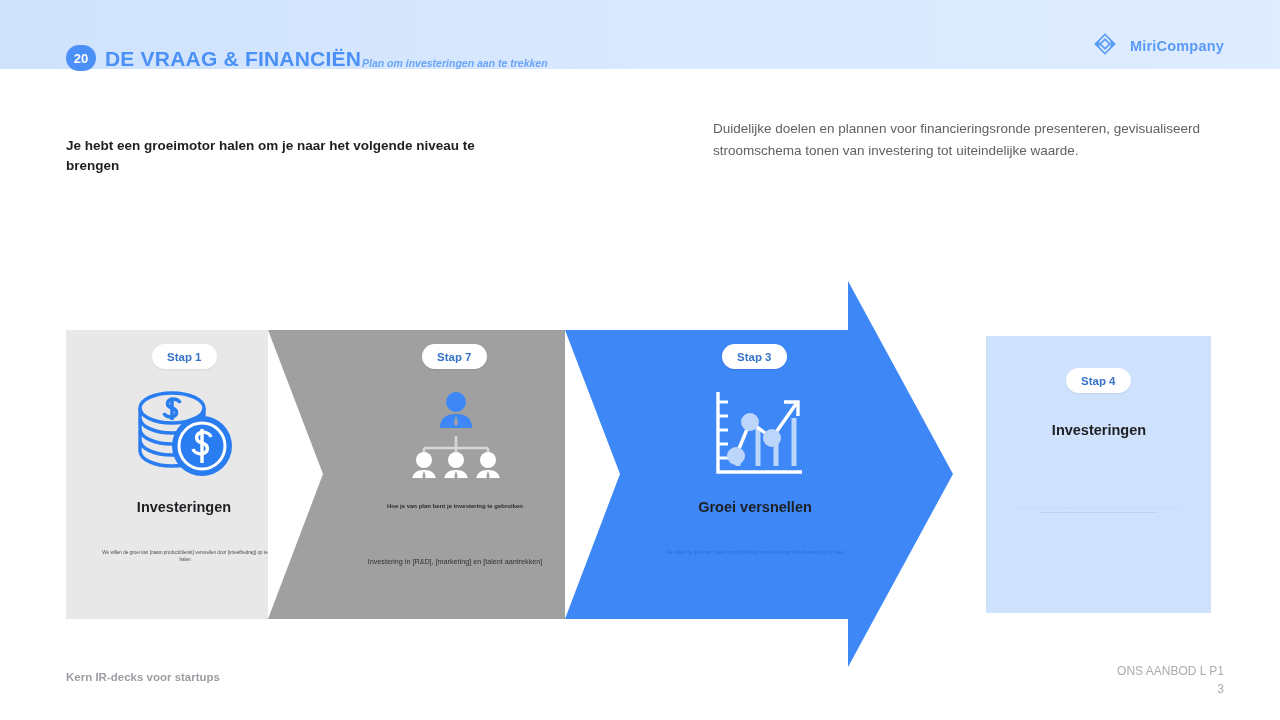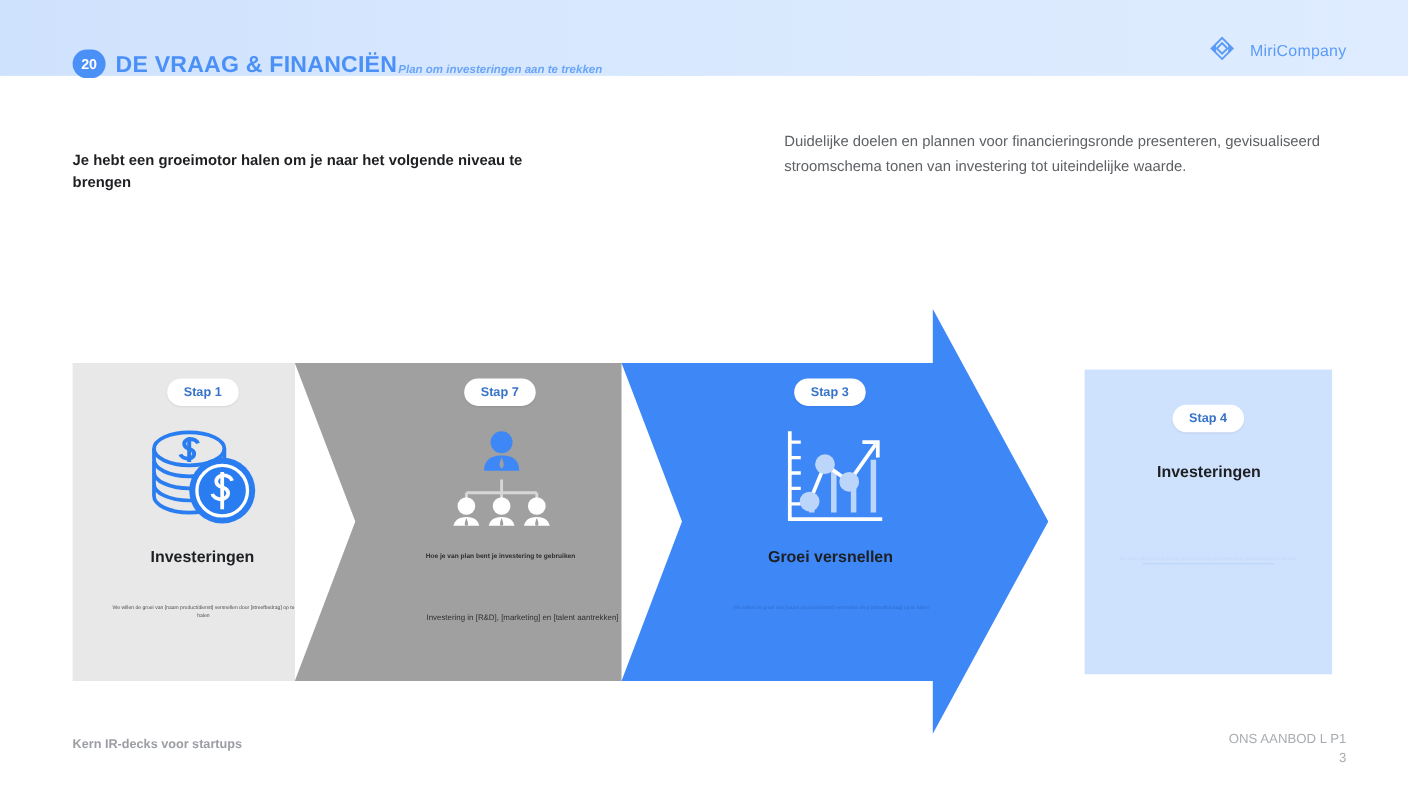--- a/index.html
+++ b/index.html
@@ -32,21 +32,21 @@
   }
   .header-sub{
     font-size:10.5px;font-weight:bold;color:#6aa5f8;
     line-height:13px;margin-left:1px;margin-bottom:0;white-space:nowrap;font-style:italic;
   }
   .brand{
     position:absolute;right:56px;top:31px;
     display:flex;align-items:center;gap:12px;
   }
   .brand-name{
-    font-size:14.5px;font-weight:normal;color:#5a9bf8;letter-spacing:.2px;
+    font-size:14.5px;font-weight:bold;color:#5a9bf8;letter-spacing:.2px;
   }
 
   
   .lead{
     position:absolute;left:66px;top:136px;width:430px;
     font-size:13.5px;font-weight:bold;line-height:19.5px;color:#1d1f22;
   }
   .intro{
     position:absolute;left:713px;top:118px;width:500px;
     font-size:13.5px;line-height:22px;color:#5e6165;
@@ -190,21 +190,21 @@
         <path d="M80,80 c-9,0 -12,5 -12,11 l24,0 c0,-6 -3,-11 -12,-11 Z"></path>
       </g>
       <g fill="#a0a0a0">
         <path d="M16,81 c-1.6,4 -2.4,6.5 0,8 c2.4,-1.5 1.6,-4 0,-8 Z"></path>
         <path d="M48,81 c-1.6,4 -2.4,6.5 0,8 c2.4,-1.5 1.6,-4 0,-8 Z"></path>
         <path d="M80,81 c-1.6,4 -2.4,6.5 0,8 c2.4,-1.5 1.6,-4 0,-8 Z"></path>
       </g>
     </svg>
   </span>
   <div class="band-title tiny" style="left:365px;top:503px;width:180px;">Hoe je van plan bent je investering te gebruiken</div>
-  <div class="band-desc mid" style="left:360px;top:558px;width:190px;margin-left:20px;">Investering in [R&amp;D], [marketing] en [talent aantrekken]</div>
+  <div class="band-desc mid" style="left:360px;top:558px;width:190px;">Investering in [R&amp;D], [marketing] en [talent aantrekken]</div>
 
   <div class="band-label" style="left:722px;top:344px;">Stap 3</div>
   <span style="position:absolute;left:710px;top:388px;">
     <svg width="96" height="92" viewBox="0 0 96 92">
       <g stroke="#ffffff" stroke-width="3.4" fill="none">
         <path d="M8,4 L8,84 L92,84"></path>
       </g>
       <g stroke="#ffffff" stroke-width="3" fill="none">
         <path d="M8,14 L18,14"></path>
           <path d="M8,28 L18,28"></path>

